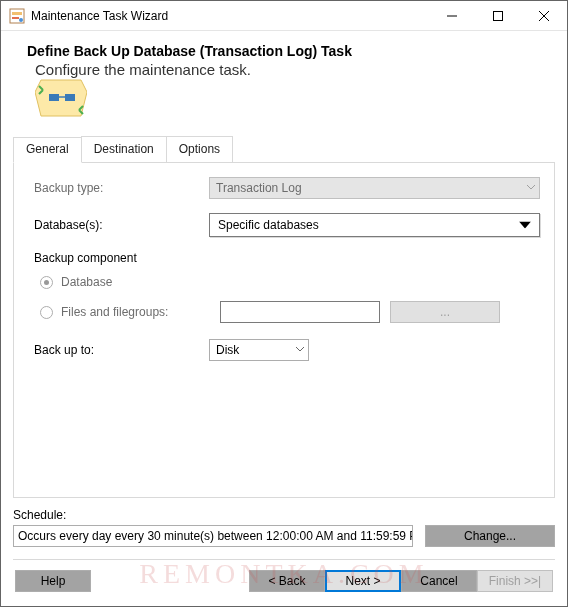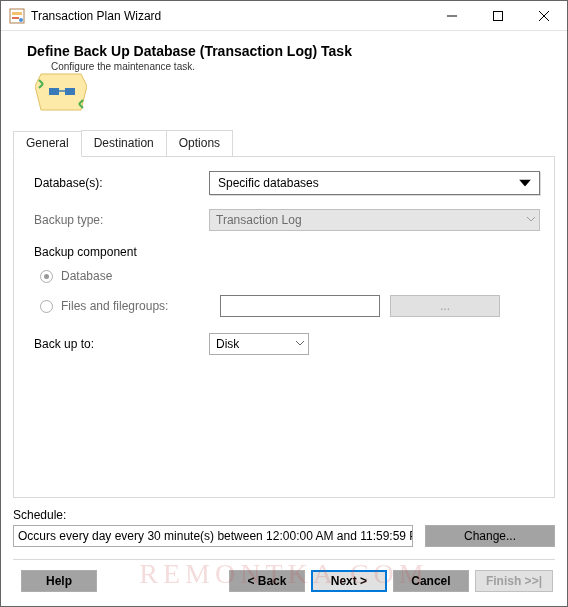--- a/index.html
+++ b/index.html
@@ -11,21 +11,21 @@
   .titlebar { height:30px; display:flex; align-items:center; padding:0 0 0 8px; border-bottom:1px solid #e5e5e5; }
   .appicon { width:16px; height:16px; margin-right:6px; display:flex; align-items:center; justify-content:center; }
   .title-text { flex:1; color:#000; font-size:12px; }
   .winbtns { display:flex; height:100%; }
   .winbtn { width:46px; display:flex; align-items:center; justify-content:center; }
 
   
   .header { padding:12px 18px 10px 26px; display:flex; align-items:flex-start;flex-direction:column; }
   .header-text { flex:1; }
   .header-title { font-size:14px; font-weight:bold; color:#000; }
-  .header-sub { font-size:10px; color:#333; margin-top:2px; margin-left:24px; }
+  .header-sub { font-size:15px; color:#333; margin-top:2px; margin-left:8px; }
   .header-icon { width:52px; height:44px; margin-left:8px; }
 
   
   .tabstrip { display:flex; margin:4px 12px 0 12px; }
   .tab { padding:5px 12px 5px 12px; border:1px solid #d9d9d9; border-bottom:none; background:#fff; position:relative; margin-right:-1px; color:#222; }
   .tab.active { background:#fff; z-index:2; border-bottom:1px solid #fff; top:1px; padding-top:4px; padding-bottom:6px; }
   .tabpanel { border:1px solid #d9d9d9; margin:0 12px 10px 12px; flex:1; padding:14px 14px 14px 20px; position:relative; }
 
   
   .row { display:flex; align-items:center; margin-bottom:14px; }
@@ -63,41 +63,41 @@
   .schedule-box { flex:1; border:1px solid #adadad; background:#fff; height:22px; padding:0 4px; overflow:hidden; white-space:nowrap; display:flex; align-items:center; color:#000; }
   .btn { border:1px solid #adadad; background:#a3a3a3; height:22px; min-width:76px; display:flex; align-items:center; justify-content:center; padding:0 10px; }
   .btn.wide { min-width:130px; }
   .btn.primary { border:2px solid #0078d7; background:#e1e1e1; }
   .btn.disabled { color:#a0a0a0; background:#e1e1e1; border-color:#c0c0c0; }
 
   .separator { height:1px; background:#d9d9d9; margin:0 12px 10px 12px; }
 
   .footer { display:flex; padding:0 14px 14px 14px; align-items:center; }
   .footer .spacer { flex:1; }
-  .footer .btn { margin-left:6px;font-weight:bold; }
+  .footer .btn { margin-left:0; }
 
   .watermark { position:absolute; left:0; right:0; bottom:16px; text-align:center; font-size:28px; font-family: Georgia, "Times New Roman", serif; letter-spacing:5px; color:rgba(200,80,80,0.20); pointer-events:none; z-index:5; font-weight:normal; }
 
   svg { display:block; }
 </style>
 </head>
 <body>
 
 <div class="window">
 
   <div class="titlebar">
     <span class="appicon">
       <svg width="16" height="16" viewBox="0 0 16 16">
         <rect x="1" y="1" width="14" height="14" fill="#fff" stroke="#b08050"></rect>
         <rect x="3" y="4" width="10" height="3" fill="#f2c070"></rect>
         <rect x="3" y="9" width="7" height="2" fill="#e07050"></rect>
         <circle cx="12" cy="12" r="2" fill="#4a90d9"></circle>
       </svg>
     </span>
-    <span class="title-text">Transaction Plan Wizard</span>
+    <span class="title-text">Maintenance Task Wizard</span>
     <div class="winbtns">
       <div class="winbtn">
         <svg width="10" height="10">
             <line x1="0" y1="5" x2="10" y2="5" stroke="#000" stroke-width="1"></line>
           </svg>
       </div>
       <div class="winbtn">
         <svg width="10" height="10">
             <rect x="0.5" y="0.5" width="9" height="9" fill="none" stroke="#000" stroke-width="1"></rect>
           </svg>
@@ -128,49 +128,49 @@
     </div>
   </div>
 
   <div class="tabstrip">
     <div class="tab active">General</div>
     <div class="tab">Destination</div>
     <div class="tab">Options</div>
   </div>
 
   <div class="tabpanel">
+
+    <div class="row">
+      <div class="lbl disabled">Backup type:</div>
+      <div class="field">
+        <div class="combo disabled">
+          <span>Transaction Log</span>
+          <span class="arrow">
+             <svg width="8" height="6">
+                <polyline points="0,0 4,4 8,0" fill="none" stroke="#a0a0a0" stroke-width="1"></polyline>
+              </svg>
+          </span>
+        </div>
+      </div>
+    </div>
 
     <div class="row">
       <div class="lbl">Database(s):</div>
       <div class="field">
         <div class="dropdown-big">
           <span>Specific databases</span>
           <span class="arrow">
             <svg width="12" height="7">
                 <polygon points="0,0 12,0 6,7" fill="#000"></polygon>
               </svg>
           </span>
         </div>
       </div>
     </div>
 
-    <div class="row">
-      <div class="lbl disabled">Backup type:</div>
-      <div class="field">
-        <div class="combo disabled">
-          <span>Transaction Log</span>
-          <span class="arrow">
-             <svg width="8" height="6">
-                <polyline points="0,0 4,4 8,0" fill="none" stroke="#a0a0a0" stroke-width="1"></polyline>
-              </svg>
-          </span>
-        </div>
-      </div>
-    </div>
-
     <div class="section-title">Backup component</div>
 
     <div class="radio-row">
       <span class="radio checked"></span>
       <span class="radio-label">Database</span>
     </div>
 
     <div class="radio-row" style="margin-bottom:16px;">
       <span class="radio"></span>
       <span class="radio-label" style="width:159px;">Files and filegroups:</span>

